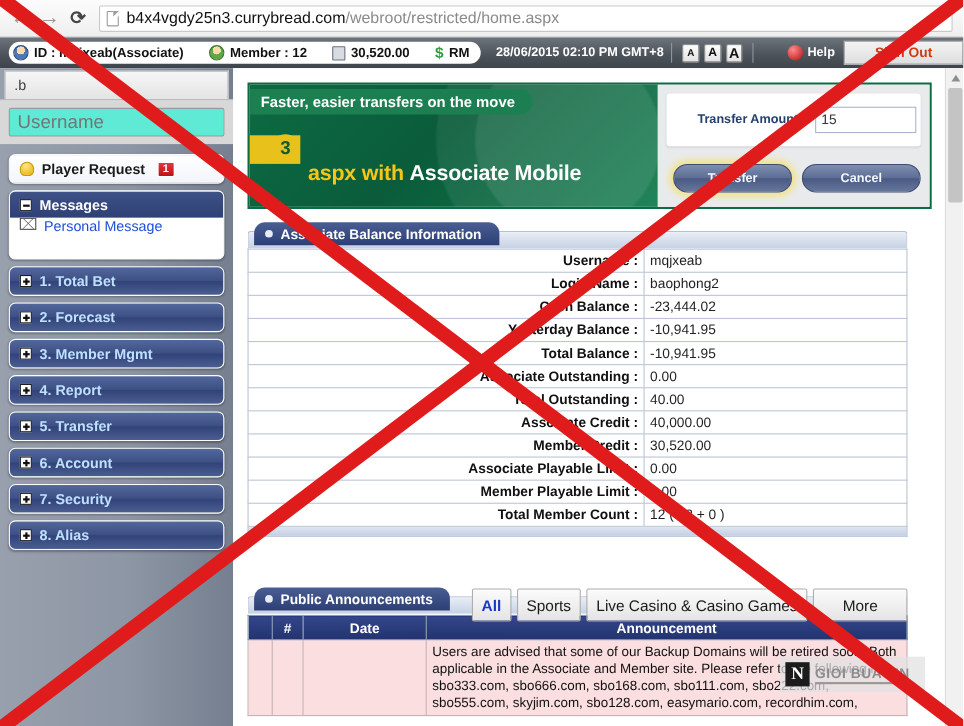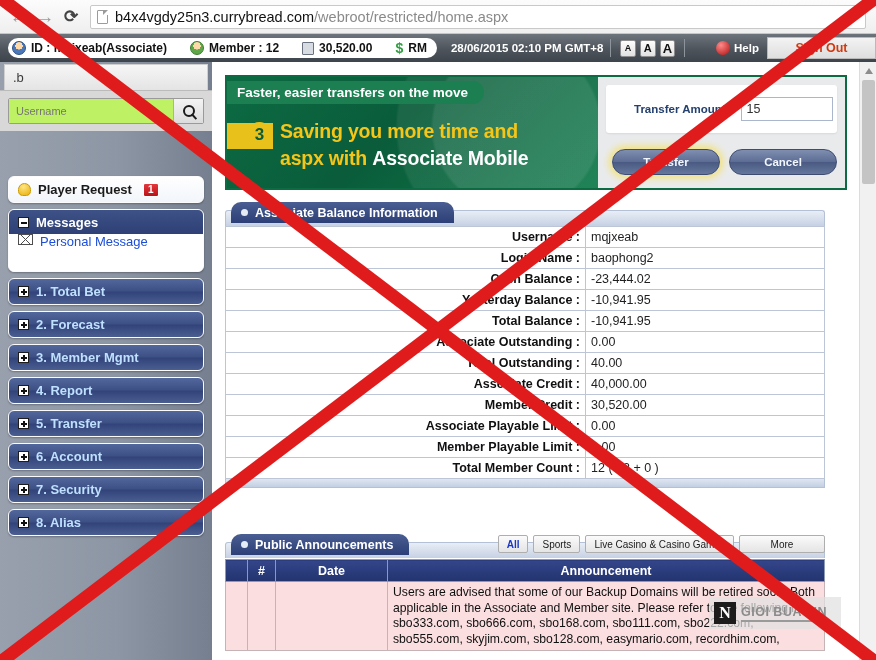--- a/index.html
+++ b/index.html
@@ -104,22 +104,22 @@
   }
   .search-zone {
     background: #d8d8d8; padding: 7px 8px; border-top: 1px solid #bbb;
   }
   .search-row {
     display: flex; height: 26px; background: #fff;
     border: 1px solid #9a9a9a; border-radius: 2px; overflow: hidden;
   }
   .search-input {
     flex: 1; border: none; outline: none; padding: 0 7px;
-    font-size: 11px; color: #777; font-family: "Liberation Sans", sans-serif;
-    background: #bef264;
+    font-size: 17px; color: #777; font-family: "Liberation Sans", sans-serif;
+    background: #5eead4;
   }
   .search-go {
     width: 30px; background: linear-gradient(#f4f4f4,#dcdcdc);
     border-left: 1px solid #aeaeae;
     display: flex; align-items: center; justify-content: center;
   }
   .mag { width: 12px; height: 12px; border: 2.2px solid #1b1b1b; border-radius: 50%; position: relative; }
   .mag::after { content:""; position:absolute; width: 2.2px; height: 7px; background:#1b1b1b; right: -3px; bottom: -5px; transform: rotate(-42deg); }
 
   .menu { padding: 9px 8px 0 8px; }
@@ -127,21 +127,21 @@
     height: 27px; margin-bottom: 6px; border-radius: 6px;
     border: 1.5px solid #fbfbfb;
     display: flex; align-items: center; padding-left: 9px; gap: 7px;
     font-size: 13px; font-weight: bold;
     box-shadow: 0 1px 2px rgba(0,0,0,.28);
   }
   .mi.dark {
     background: linear-gradient(#52679c 0%, #3d5084 48%, #31437a 52%, #4b5e90 100%);
     color: #bfe0ff;
   }
-  .mi.white { background: linear-gradient(#ffffff,#f2f5fa); color: #1a1a1a; font-weight: bold; margin-top: 36px; }
+  .mi.white { background: linear-gradient(#ffffff,#f2f5fa); color: #1a1a1a; font-weight: bold; }
   .plusbox {
     width: 11px; height: 11px; background: #fff; border: 1px solid #1d1d1d;
     position: relative; flex: none;
   }
   .plusbox::before, .plusbox::after {
     content: ""; position: absolute; background: #111;
   }
   .plusbox::before { left: 1.5px; right: 1.5px; top: 4.4px; height: 2px; }
   .plusbox::after  { top: 1.5px; bottom: 1.5px; left: 4.4px; width: 2px; }
   .plusbox.minus::after { display: none; }
@@ -271,23 +271,23 @@
   .v-blue { color: #2222dd; }
   .panel-foot { height: 9px; background: linear-gradient(#dfe6f1,#c3cfe2); border:1px solid #b4c0d6; border-top:none; }
 
   
   .ann { margin: 46px 0 0 13px; width: 600px; position: relative; }
   .ann-head { position: relative; height: 25px; }
   .ann-tabs {
     position: absolute; right: 0; top: 1px; display: flex; gap: 5px; align-items: center;
   }
   .ann-tab {
-    height: 18px; padding: 0 8px; background: linear-gradient(#fbfbfb,#e4e4e4);
+    height: 30px; padding: 0 8px; background: linear-gradient(#fbfbfb,#e4e4e4);
     border: 1px solid #aeaeae; border-radius: 2px;
-    display: flex; align-items: center; font-size: 10px; color: #1a1a1a; white-space: nowrap; text-align: right;
+    display: flex; align-items: center; font-size: 14px; color: #1a1a1a; white-space: nowrap; text-align: right;
   }
   .ann-tab.active { color: #1836c8; font-weight: bold; }
   .ann-tab.more { width: 86px; justify-content: center; }
   table.anntbl { border-collapse: collapse; width: 600px; }
   table.anntbl th {
     background: linear-gradient(#34468a, #22336f);
     color: #fff; font-size: 12.5px; height: 22px; border: 1px solid #8e9ab4;
   }
   table.anntbl td {
     border: 1px solid #c6b3b6; background: #fbdfe0; vertical-align: top;
@@ -438,21 +438,20 @@
     </div>
   </div>
 
   <div class="main">
 
     <div class="banner">
       <div class="banner-left">
         <div class="banner-tag">Faster, easier transfers on the move</div>
         <div class="banner-yellowblock"></div>
         <div class="banner-num">3</div>
-        <div class="banner-line1">Saving you more time and</div>
         <div class="banner-line2"><span>aspx with </span><b>Associate Mobile</b></div>
       </div>
       <div class="banner-right">
         <div class="tf-card">
           <span class="tf-label">Transfer Amount :</span>
           <input class="tf-input" type="text" value="15" style="">
         </div>
         <div class="tf-btns">
           <div class="btn3d glow">Transfer</div>
           <div class="btn3d">Cancel</div>

